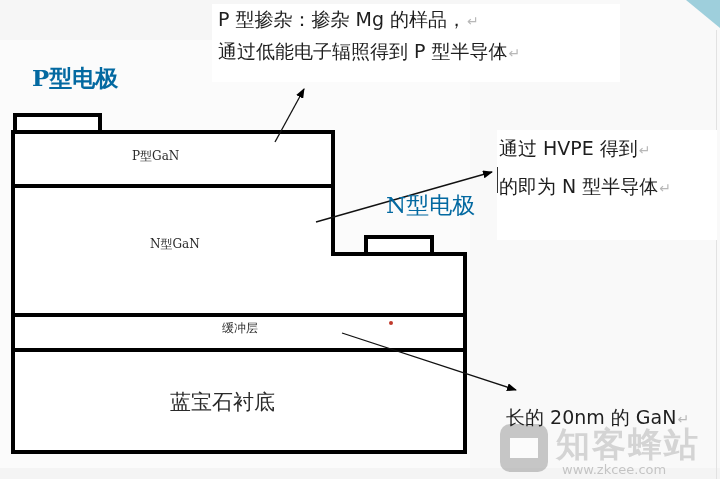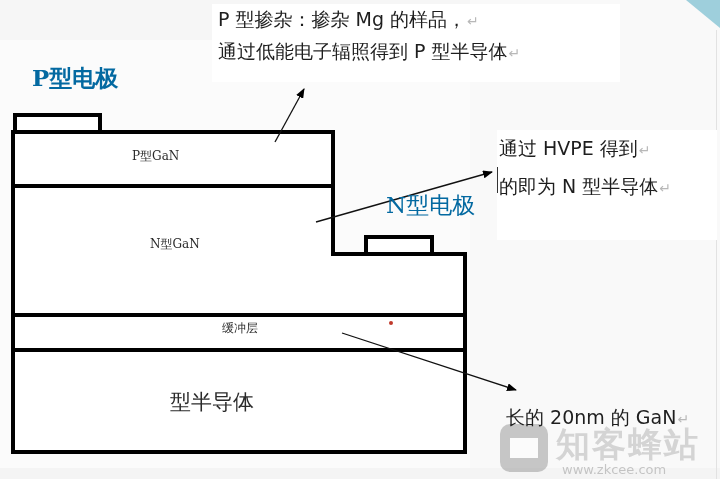--- a/index.html
+++ b/index.html
@@ -76,21 +76,21 @@
     <line x1="342" y1="333" x2="516" y2="390" marker-end="url(#arrowhead)"></line>
   </g>
   <circle cx="391" cy="323" r="2" fill="#c0392b"></circle>
 </svg>
 
 <div class="label big" style="left:32px; top:63px;">P型电极</div>
 <div class="label" style="left:132px; top:148px;">P型GaN</div>
 <div class="label" style="left:150px; top:236px;">N型GaN</div>
 <div class="label big" style="left:374px; top:190px; font-weight:normal;margin-left:12px;">N型电极</div>
 <div class="label" style="left:196px; top:320px;margin-left:26px;">缓冲层</div>
-<div class="label" style="left:170px; top:388px; font-size:21px;">型半导体</div>
+<div class="label" style="left:170px; top:388px; font-size:21px;">蓝宝石衬底</div>
 
 <div class="watermark">
   <div class="wm-logo"></div>
   <div class="wm-text">知客蜂站</div>
   <div class="wm-url">www.zkcee.com</div>
 </div>
 
 <div class="textbox" style="left:506px; top:400px; width:214px; height:70px; background:transparent; line-height:34px;">
   <span class="line"><span>长的 20nm 的 GaN</span><span class="ret">↵</span></span>
 </div>

